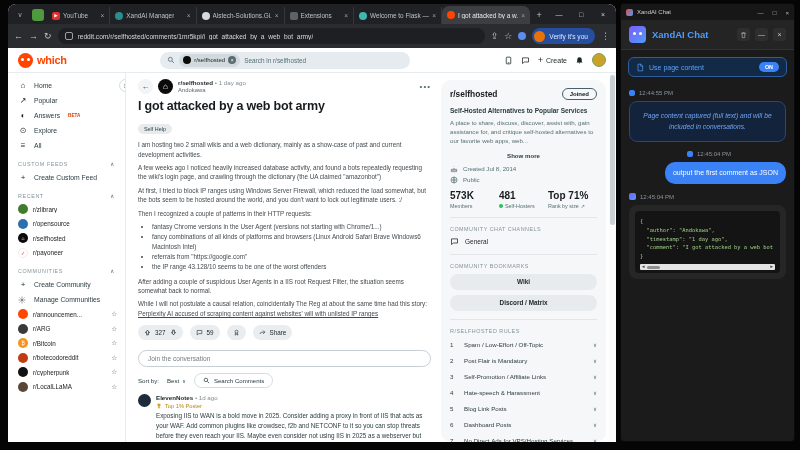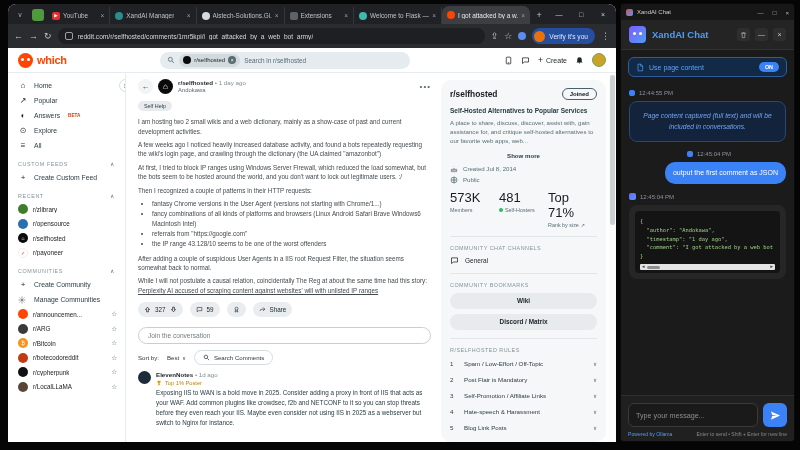--- a/index.html
+++ b/index.html
@@ -100,21 +100,21 @@
   .aboutrow{display:flex;align-items:center}
   .aname{font-size:8.4px;font-weight:bold;color:#181C1F}
   .joined{margin-left:auto;border:1px solid #48606A;border-radius:9px;font-size:6px;padding:2px 7px;color:#0F1A1C;font-weight:bold;background:transparent}
   .tagline{font-size:6.5px;font-weight:bold;color:#2A3C42;margin:6px 0 3px;line-height:1.4}
   .adesc{font-size:6.1px;color:#576F76;line-height:1.5}
   .showmore{text-align:center;font-size:6.1px;color:#2A3C42;margin:6px 0;font-weight:bold}
   .metarow{display:flex;align-items:center;gap:5px;font-size:6.1px;color:#576F76;margin:3px 0}
   .metarow svg{color:#576F76;flex:none}
   .statsrow{display:flex;margin:6px 0 2px}
   .stat{flex:1;min-width:0}
-  .sval{font-size:13px;font-weight:normal;color:#181C1F}
+  .sval{font-size:10px;font-weight:bold;color:#181C1F}
   .slab{font-size:5.4px;color:#576F76;margin-top:2px;display:flex;align-items:center;gap:2px;white-space:nowrap}
   .greendot{width:4px;height:4px;border-radius:50%;background:#2bbd60;display:inline-block;flex:none}
   .divider{height:1px;background:#E3E6E8;margin:8px 0}
   .cardhead{font-size:5.4px;color:#82959B;letter-spacing:.5px;margin:2px 0 5px}
   .genrow{display:flex;align-items:center;gap:6px;font-size:6.5px;color:#1b2426;margin:4px 0 2px}
   .bmbtn{height:16px;background:#E8EBED;border-radius:10px;display:flex;align-items:center;justify-content:center;font-size:6.4px;font-weight:bold;color:#1b2426;margin:5px 0}
   .rule{display:flex;gap:7px;align-items:flex-start;font-size:6.2px;color:#2A3C42;margin:7.5px 0;line-height:1.35}
   .rnum{width:7px;flex:none}
   .rtext{flex:1;min-width:0}
   .rchev{color:#576F76;font-size:5.5px;flex:none;margin-top:1px}
@@ -380,20 +380,21 @@
       <div class="main">
         <div class="postheadrow">
           <span class="backbtn">←</span>
           <span class="postav">⌂</span>
           <div>
             <div class="pm1"><span>r/selfhosted</span> <span class="dim">• 1 day ago</span></div>
             <div class="pm2">Andokawa</div>
           </div>
           <span class="kebab">•••</span>
         </div>
+        <div class="ptitle">I got attacked by a web bot army</div>
         <span class="flair">Self Help</span>
         <div class="para">I am hosting two 2 small wikis and a web dictionary, mainly as a show-case of past and current development activities.</div>
         <div class="para">A few weeks ago I noticed heavily increased database activity, and found a bots repeatedly requesting the wiki's login page, and crawling through the dictionary (the UA claimed "amazonbot")</div>
         <div class="para">At first, I tried to block IP ranges using Windows Server Firewall, which reduced the load somewhat, but the bots seem to be hosted around the world, and you don't want to lock out legitimate users. :/</div>
         <div class="para">Then I recognized a couple of patterns in their HTTP requests:</div>
         <ul class="blist">
           <li>fantasy Chrome versions in the User Agent (versions not starting with Chrome/1...)</li>
           <li>fancy combinations of all kinds of platforms and browsers (Linux Android Safari Brave Windows6 Macintosh Intel)</li>
           <li>referrals from "https://google.com"</li>
           <li>the IP range 43.128/10 seems to be one of the worst offenders</li>
@@ -636,27 +637,13 @@
           <div class="hscroll">
             <span class="harrow">◄</span>
             <div class="hthumb"></div>
             <span class="harrow">►</span>
           </div>
         </div>
       </div>
     </div>
   </div>
 
-  <div class="inputarea">
-    <div class="inputrow">
-      <input class="msginput" placeholder="Type your message..." style="">
-      <button class="sendbtn">
-        <svg width="11" height="11" viewBox="0 0 24 24" fill="#fff">
-            <path d="M2 21l20-9L2 3l3 8 11 1-11 1z"></path>
-          </svg>
-      </button>
-    </div>
-    <div class="cfooter">
-      <span class="poweredby">Powered by Ollama</span>
-      <span class="hint">Enter to send • Shift + Enter for new line</span>
-    </div>
-  </div>
 </div>
 
 </body></html>

